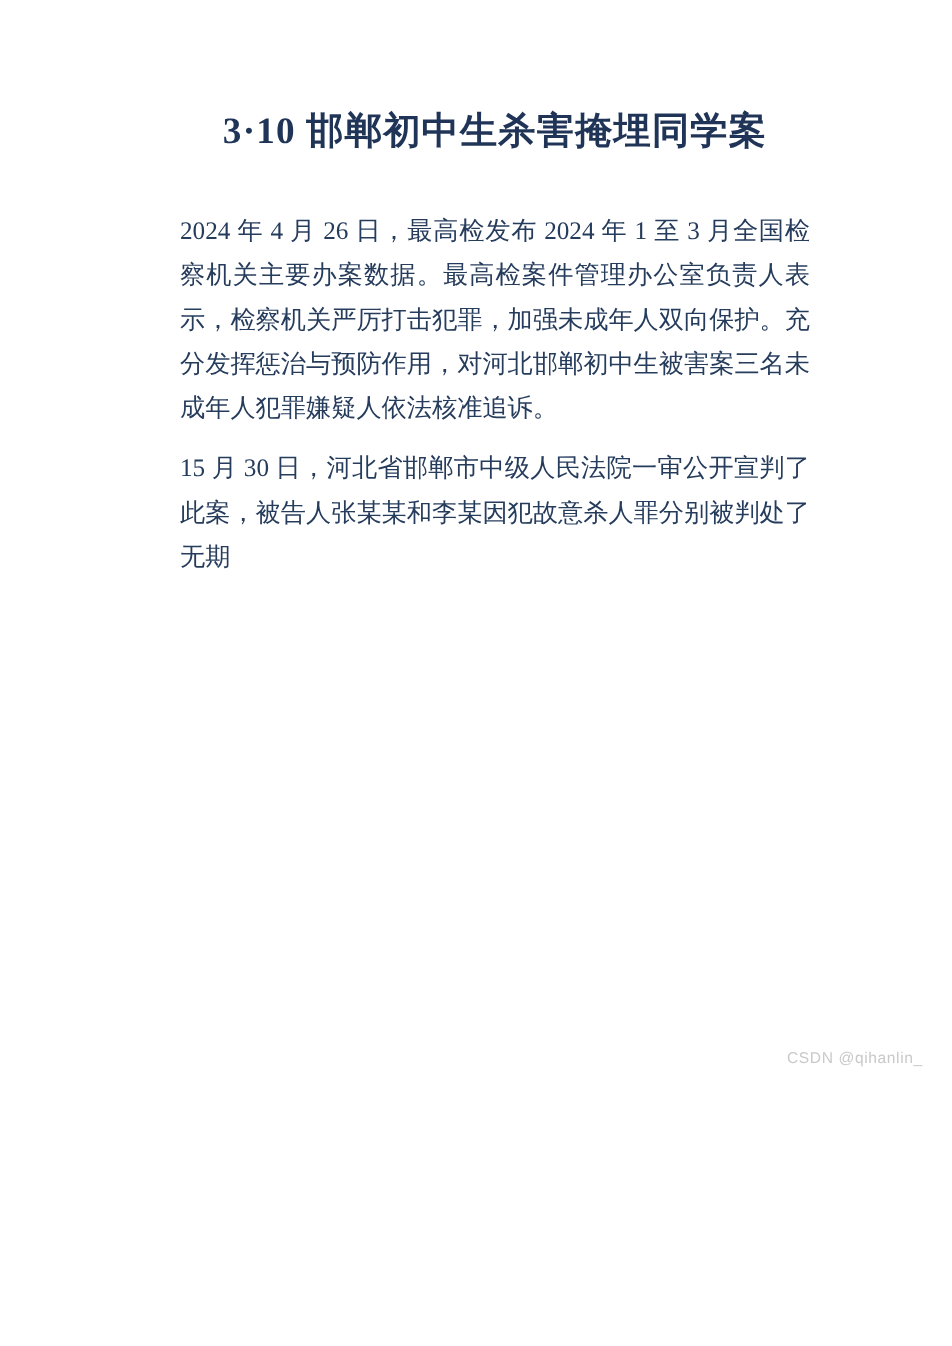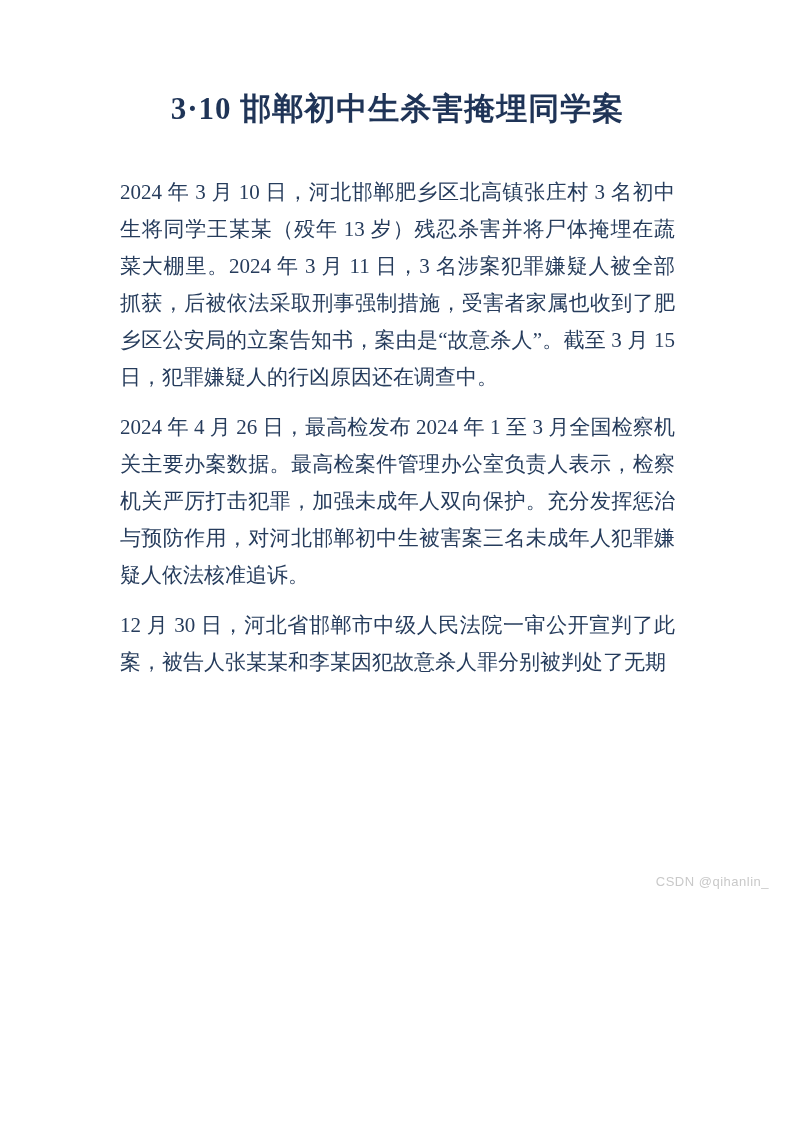--- a/index.html
+++ b/index.html
@@ -9,20 +9,21 @@
   }
   .page {
     position: relative;
     width: 793px;
     height: 899px;
     background: #ffffff;
     overflow: hidden;
     font-family: "Liberation Serif", "DejaVu Serif", serif;
     color: #263c5c;
     box-sizing: border-box;
+    padding-left: 30px;
   }
   .content {
     padding: 88px 118px 0 120px;
     box-sizing: border-box;
   }
   .title {
     font-size: 31px;
     font-weight: bold;
     text-align: center;
     margin: 0 0 44px 0;
@@ -46,23 +47,22 @@
     text-align: right;
   }
 </style>
 </head>
 <body>
 
 <div class="page">
   <div class="content">
     <h1 class="title">3·10 邯郸初中生杀害掩埋同学案</h1>
 
-    <p class="para">2024 年 3 月 10 日，河北邯郸肥乡区北高镇张庄村 3 名初中生将同学王某某（殁年 13 岁）残忍杀害并将尸体掩埋在蔬菜大棚里。2024 年 3 月 11 日，3 名涉案犯罪嫌疑人被全部抓获，后被依法采取刑事强制措施，受害者家属也收到了肥乡区公安局的立案告知书，案由是“故意杀人”。截至 3 月 15 日，犯罪嫌疑人的行凶原因还在调查中。</p>
 
 
 
     <p class="para">2024 年 4 月 26 日，最高检发布 2024 年 1 至 3 月全国检察机关主要办案数据。最高检案件管理办公室负责人表示，检察机关严厉打击犯罪，加强未成年人双向保护。充分发挥惩治与预防作用，对河北邯郸初中生被害案三名未成年人犯罪嫌疑人依法核准追诉。</p>
 
-    <p class="para">12 月 30 日，河北省邯郸市中级人民法院一审公开宣判了此案，被告人张某某和李某因犯故意杀人罪分别被判处了无期</p>
+    <p class="para">15 月 30 日，河北省邯郸市中级人民法院一审公开宣判了此案，被告人张某某和李某因犯故意杀人罪分别被判处了无期</p>
   </div>
 
   <div class="watermark">CSDN @qihanlin_</div>
 </div>
 
 </body></html>

